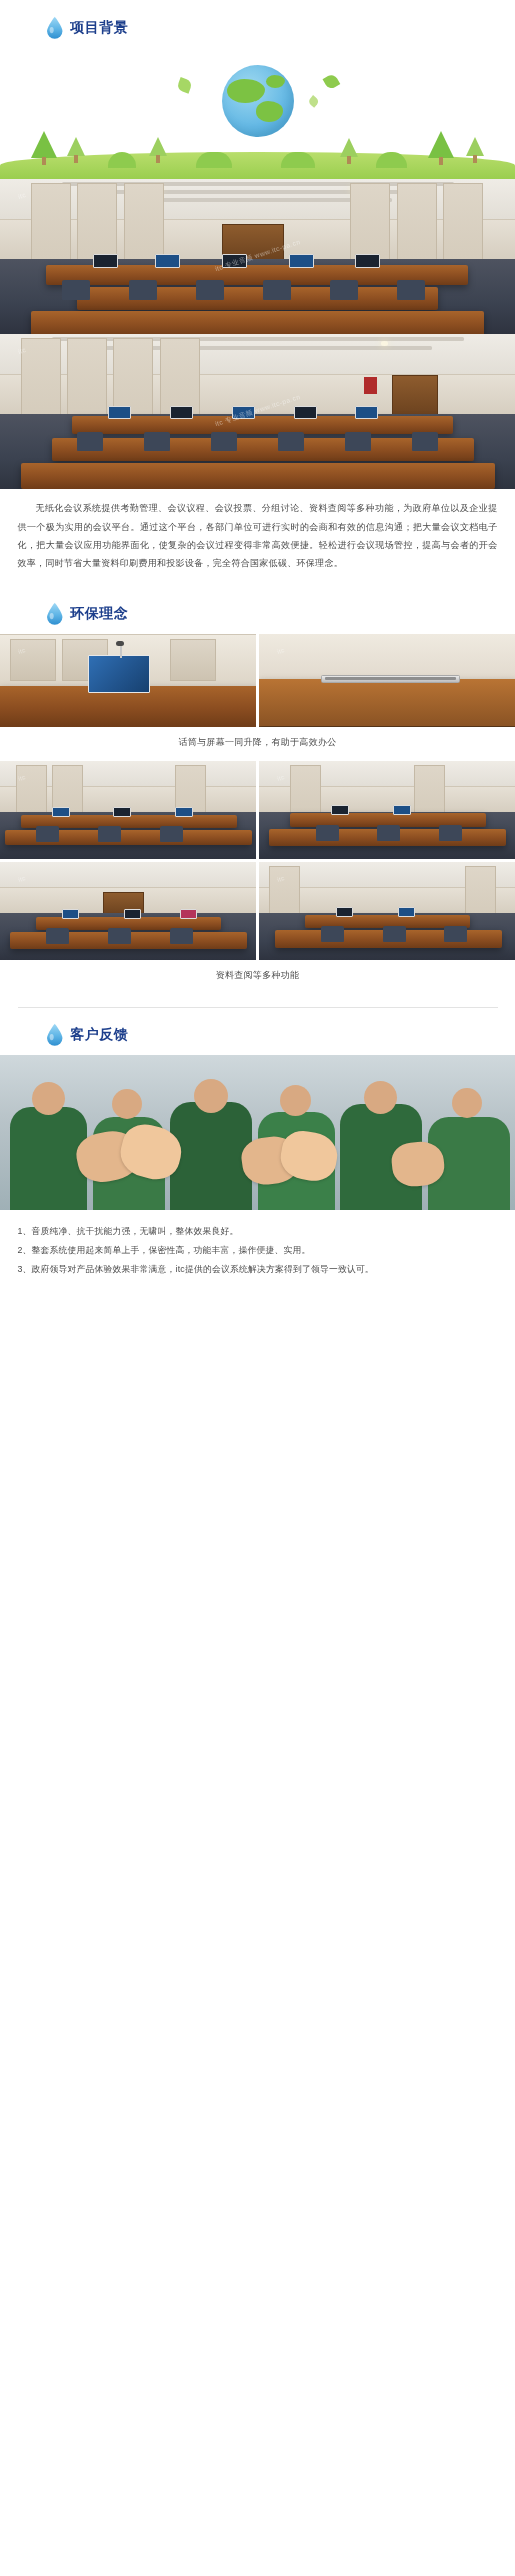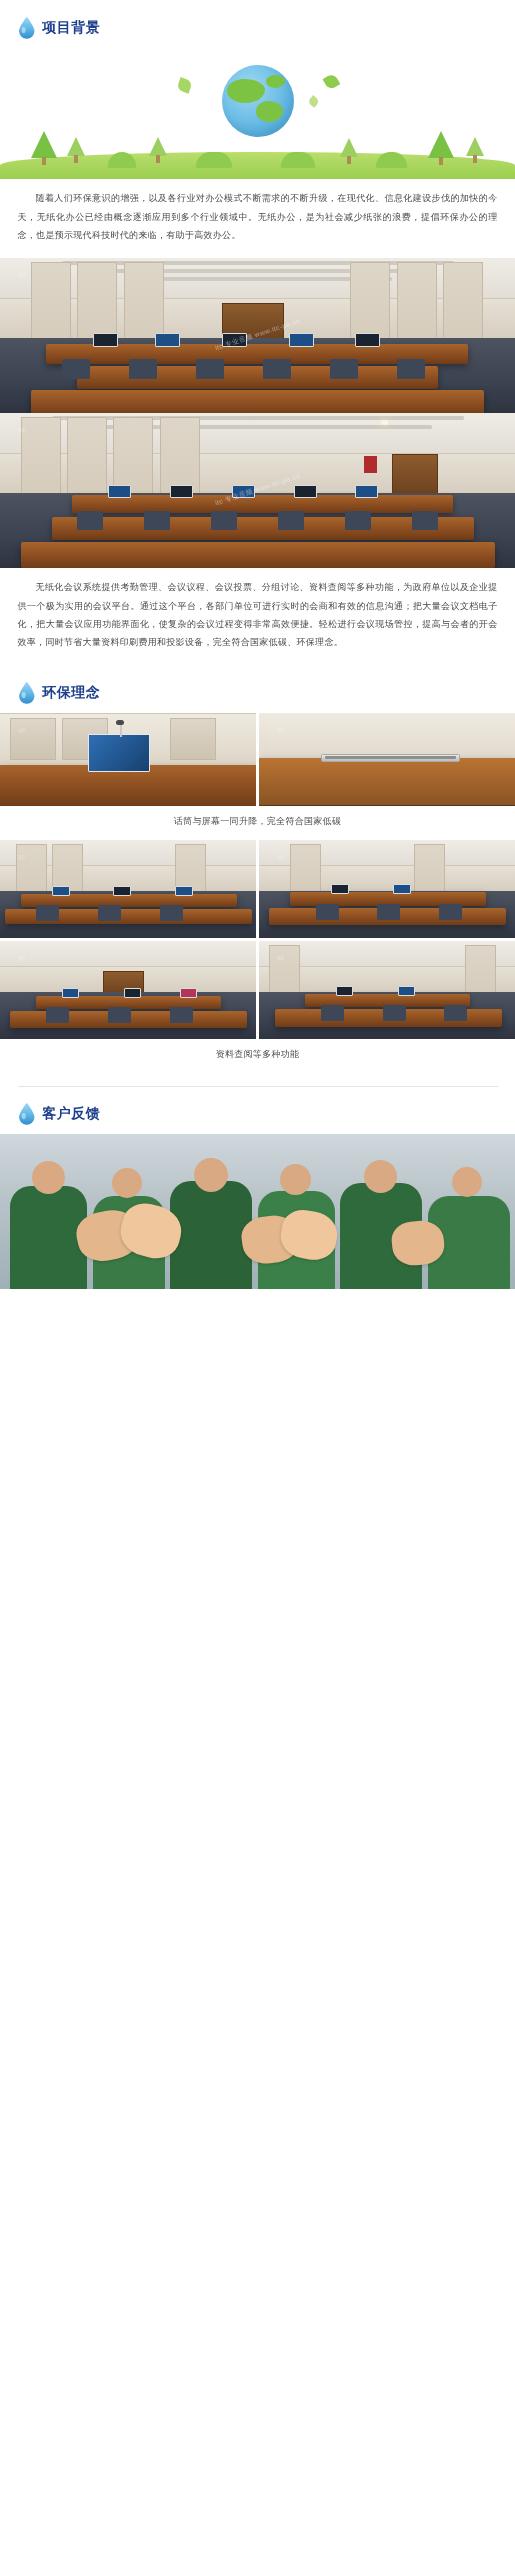--- a/index.html
+++ b/index.html
@@ -17,20 +17,21 @@
     width: 515px;
     position: relative;
     background: #ffffff;
     padding: 0 0 20.6px 0;
   }
   
   .section-head {
     display: flex;
     align-items: center;
     padding: 15.5px 0 9.3px 17.5px;
+    margin-left: 28px;
   }
   .drop-icon {
     width: 17.5px;
     height: 23px;
     position: relative;
     margin-right: 7.2px;
     flex: 0 0 auto;
   }
   .drop-icon svg { display: block; }
   .section-title {
@@ -320,21 +321,20 @@
     <div class="tree" style="left:428px;">
       <div class="crown"></div>
         <div class="trunk"></div>
     </div>
     <div class="tree" style="left:466px;bottom:15.5px;">
       <div class="crown sm"></div>
         <div class="trunk"></div>
     </div>
   </div>
 
-  <div class="para">随着人们环保意识的增强，以及各行业对办公模式不断需求的不断升级，在现代化、信息化建设步伐的加快的今天，无纸化办公已经由概念逐渐应用到多个行业领域中。无纸办公，是为社会减少纸张的浪费，提倡环保办公的理念，也是预示现代科技时代的来临，有助于高效办公。</div>
 
 
   <div class="img-wrap full">
     <div class="room">
       <div class="ceiling"></div>
       <div class="ceilpanel" style="left:62px;width:392px;"></div>
       <div class="ceilpanel" style="left:93px;top:11.3px;width:330px;"></div>
       <div class="ceilpanel" style="left:124px;top:19.6px;width:268px;"></div>
       <div class="lamp" style="left:155px;top:8.2px;width:8.2px;height:5.2px;"></div>
       <div class="lamp" style="left:350px;top:8.2px;width:8.2px;height:5.2px;"></div>
@@ -437,21 +437,21 @@
     <div class="cell">
       <div class="room" style="background:linear-gradient(180deg,#efeae0 0%,#e2dace 48%,#a8682f 49%,#70441f 100%);">
         <div class="table" style="left:0;top:45px;width:258px;height:47px;border-radius:0;background:linear-gradient(180deg,#b97434,#8a5324);"></div>
         <div style="position:absolute;left:62px;top:41px;width:139px;height:8.2px;background:linear-gradient(180deg,#e9e9e9,#bdbdbd);border-radius:1.5px;border:0.5px solid #a9a9a9;"></div>
         <div style="position:absolute;left:66px;top:43px;width:131px;height:2.6px;background:#8e8e8e;border-radius:1px;"></div>
       </div>
       <div class="watermark wm-tl" style="font-size:6.2px;">itc</div>
     </div>
   </div>
 
-  <div class="caption">话筒与屏幕一同升降，完全符合国家低碳</div>
+  <div class="caption">话筒与屏幕一同升降，有助于高效办公</div>
 
   <div class="grid2">
     <div class="cell tall">
       <div class="room">
         <div class="ceiling"></div>
         <div class="backwall"></div>
         <div class="wallpanel" style="left:15.5px;width:31px;"></div>
         <div class="wallpanel" style="left:52px;width:31px;"></div>
         <div class="wallpanel" style="left:175px;width:31px;"></div>
         <div class="floor"></div>
@@ -549,15 +549,20 @@
       <div class="head" style="left:452px;top:33px;width:30px;height:30px;"></div>
 
       <div class="hand" style="left:77px;top:77px;width:62px;height:49px;transform:rotate(-12deg);"></div>
       <div class="hand" style="left:121px;top:71px;width:60px;height:52px;transform:rotate(14deg);background:#f0c79c;"></div>
       <div class="hand" style="left:242px;top:82px;width:57px;height:47px;transform:rotate(-8deg);"></div>
       <div class="hand" style="left:281px;top:77px;width:56px;height:48px;transform:rotate(10deg);background:#f0c79c;"></div>
       <div class="hand" style="left:392px;top:87px;width:52px;height:44px;transform:rotate(-6deg);"></div>
     </div>
   </div>
 
+  <div class="feedback">
+    <div class="item">1、音质纯净、抗干扰能力强，无啸叫，整体效果良好。</div>
+    <div class="item">2、整套系统使用起来简单上手，保密性高，功能丰富，操作便捷、实用。</div>
+    <div class="item">3、政府领导对产品体验效果非常满意，itc提供的会议系统解决方案得到了领导一致认可。</div>
+  </div>
 
 </div>
 
 
 </body></html>

